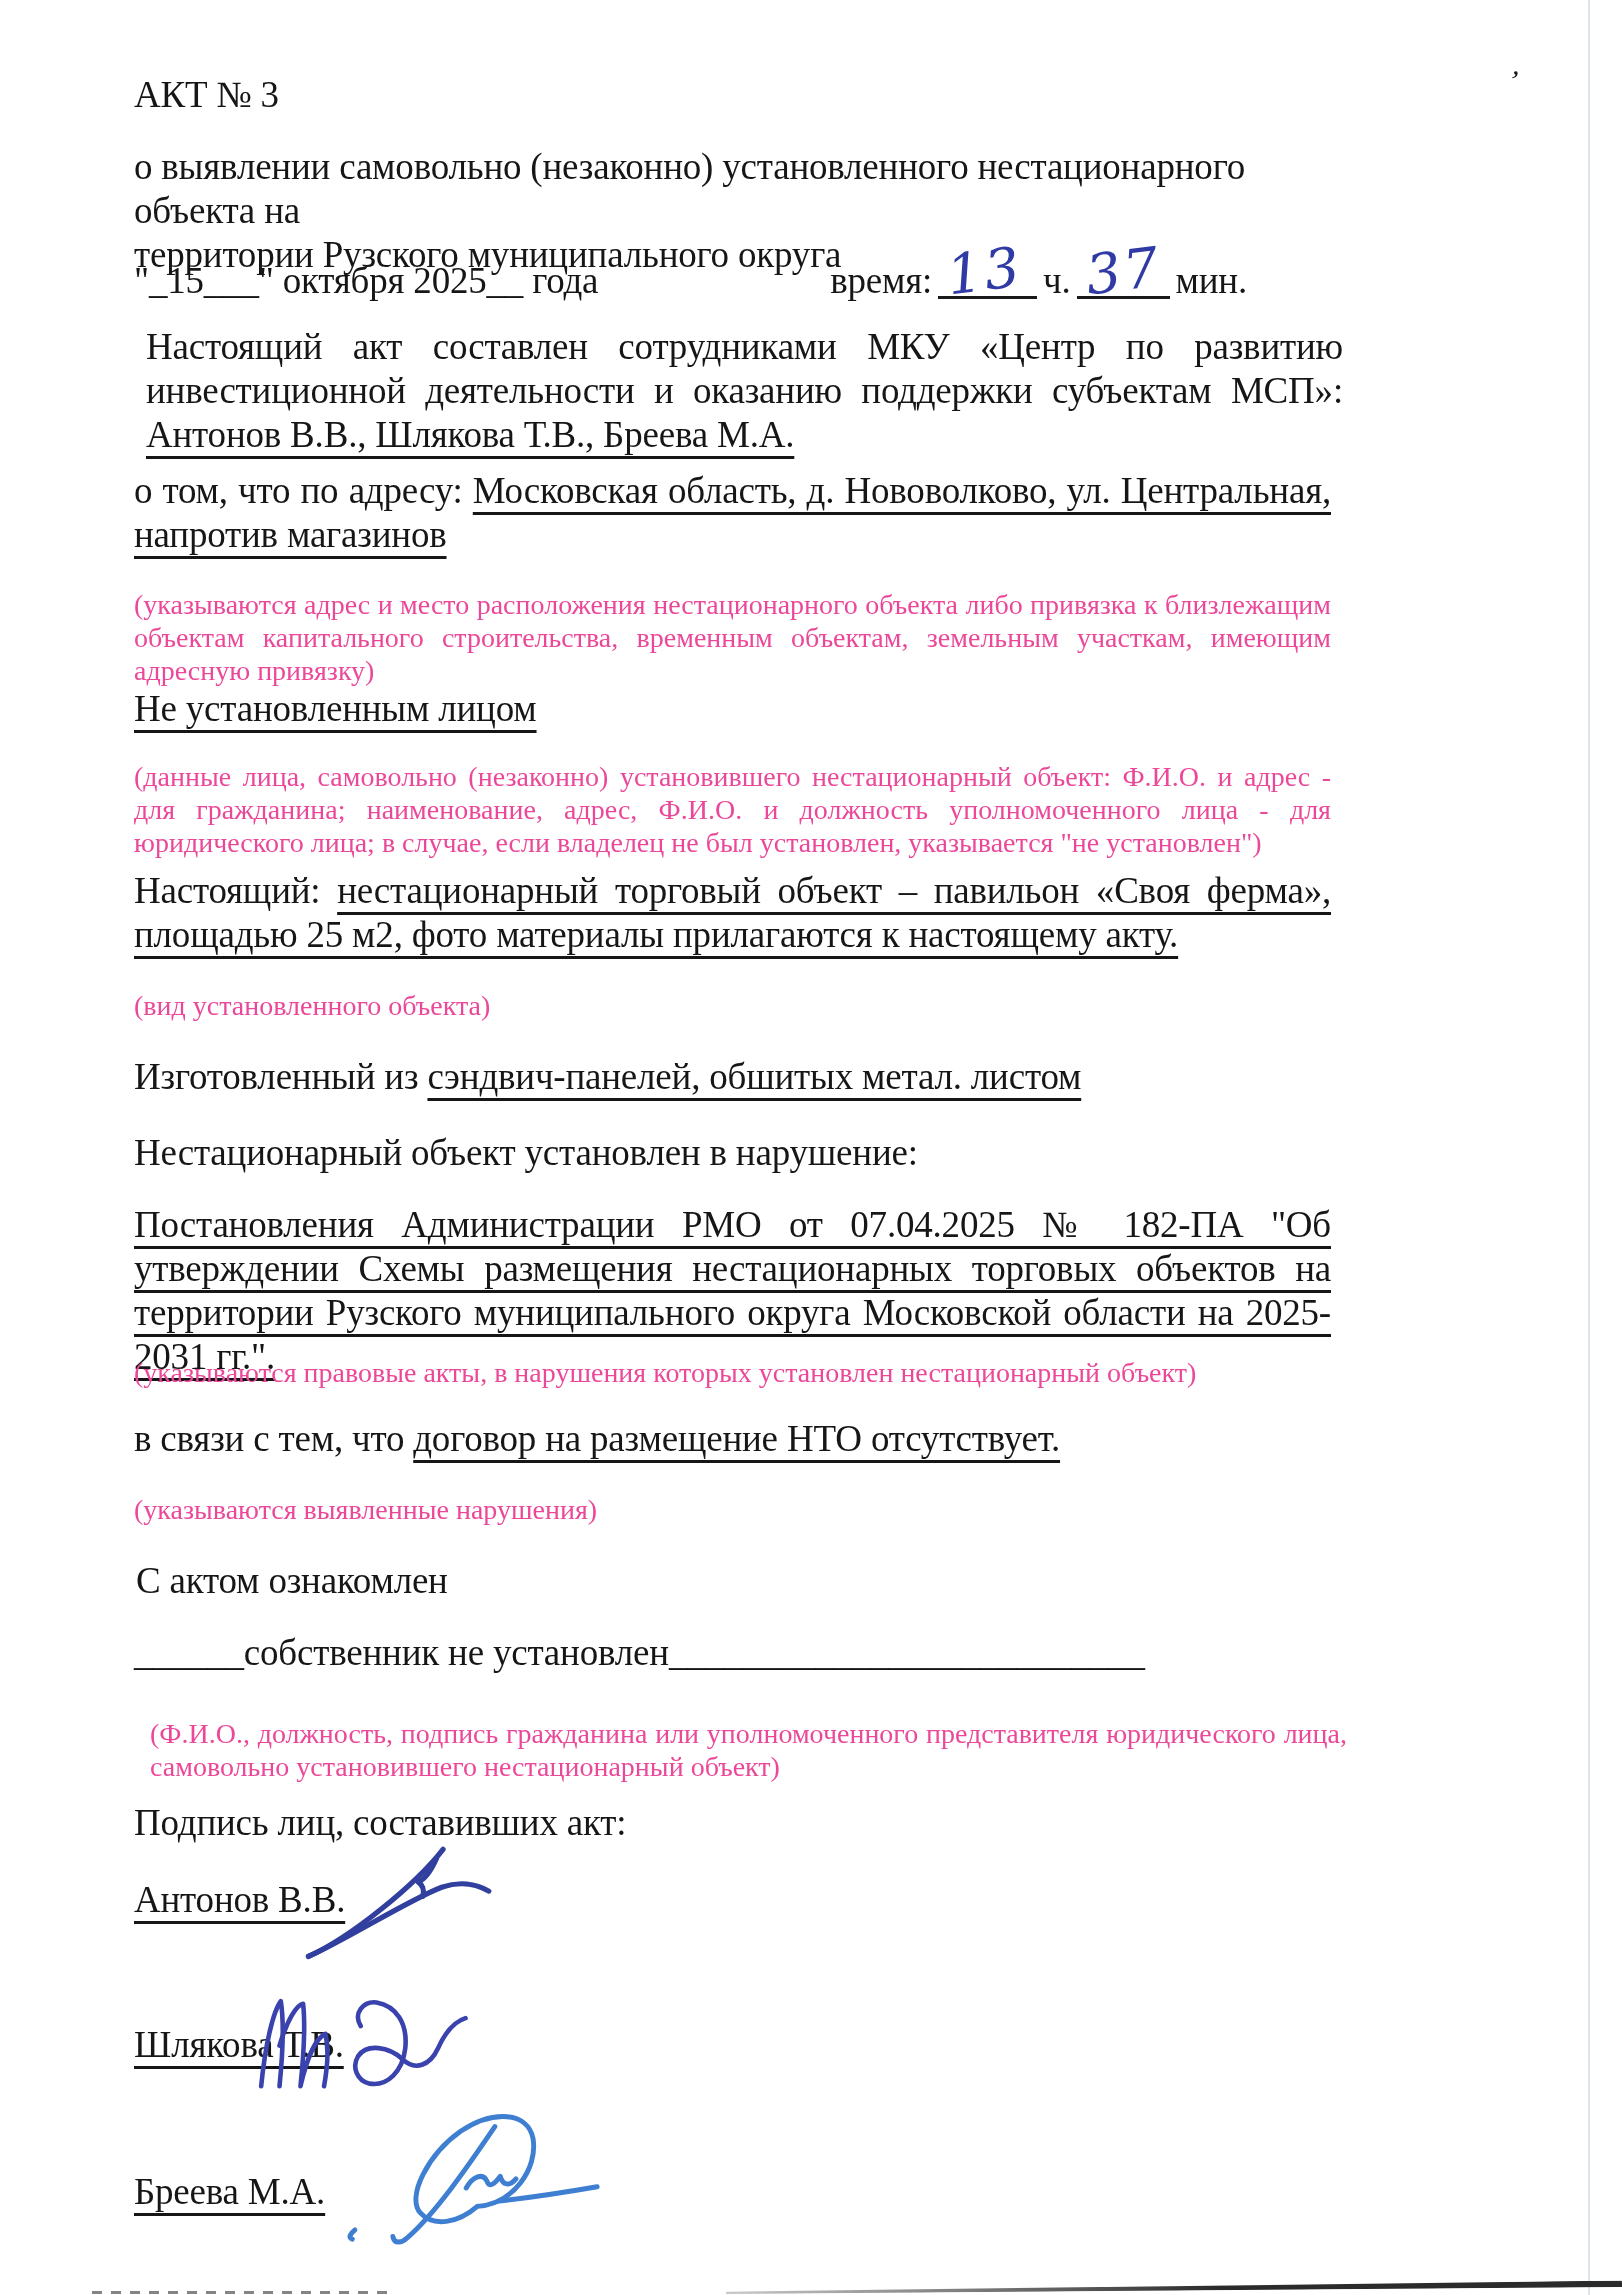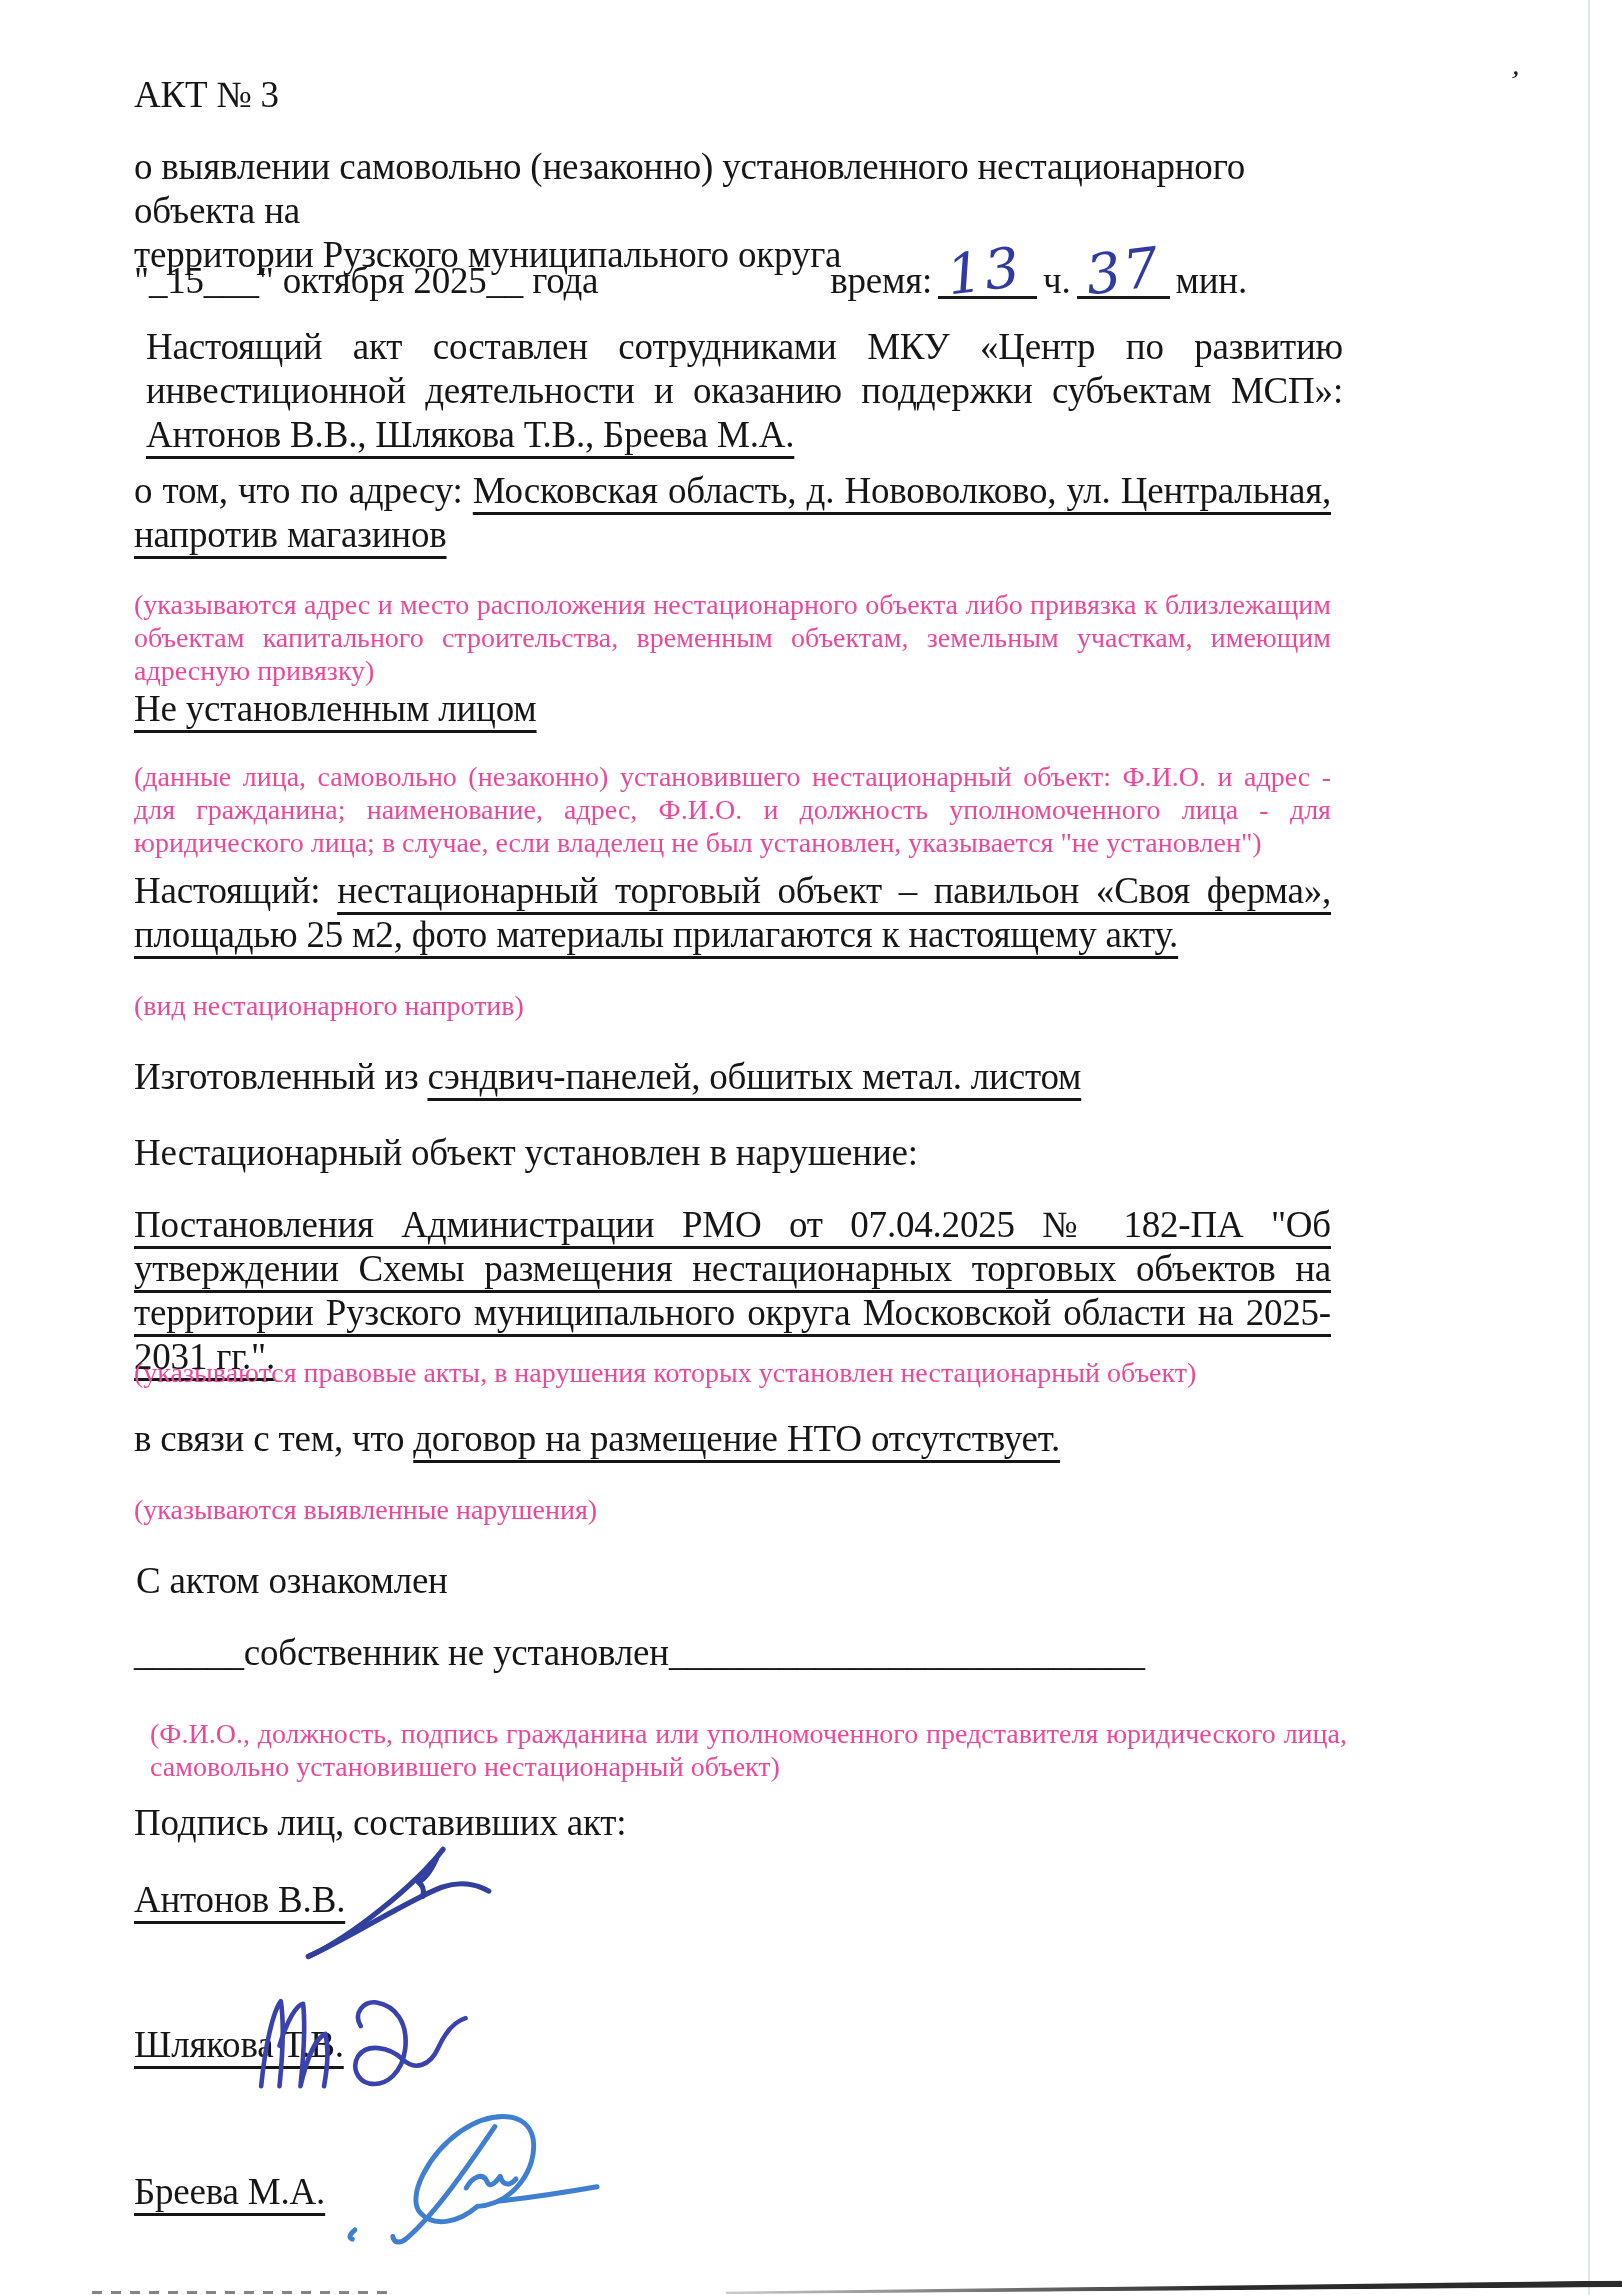--- a/index.html
+++ b/index.html
@@ -89,21 +89,21 @@
     <p class="abs body-text" style="top:687px;margin:0">
       <span class="u">Не установленным лицом</span>
     </p>
 
     <p class="abs note" style="top:760px;margin:0">(данные лица, самовольно (незаконно) установившего нестационарный объект: Ф.И.О. и адрес - для гражданина; наименование, адрес, Ф.И.О. и должность уполномоченного лица - для юридического лица; в случае, если владелец не был установлен, указывается "не установлен")</p>
 
     <p class="abs body-text" style="top:869px;margin:0">
       <span>Настоящий: </span><span class="u">нестационарный торговый объект – павильон «Своя ферма», площадью 25 м2, фото материалы прилагаются к настоящему акту.</span>
     </p>
 
-    <p class="abs note" style="top:989px;margin:0">(вид нестационарного напротив)</p>
+    <p class="abs note" style="top:989px;margin:0">(вид установленного объекта)</p>
 
     <p class="abs body-text" style="top:1055px;margin:0">
       <span>Изготовленный из </span><span class="u">сэндвич-панелей, обшитых метал. листом</span>
     </p>
 
     <p class="abs body-text" style="top:1131px;margin:0">Нестационарный объект установлен в нарушение:</p>
 
     <p class="abs body-text" style="top:1203px;margin:0">
       <span class="u">Постановления Администрации РМО от 07.04.2025 № 182-ПА "Об утверждении Схемы размещения нестационарных торговых объектов на территории Рузского муниципального округа Московской области на 2025-2031 гг.".</span>
     </p>

